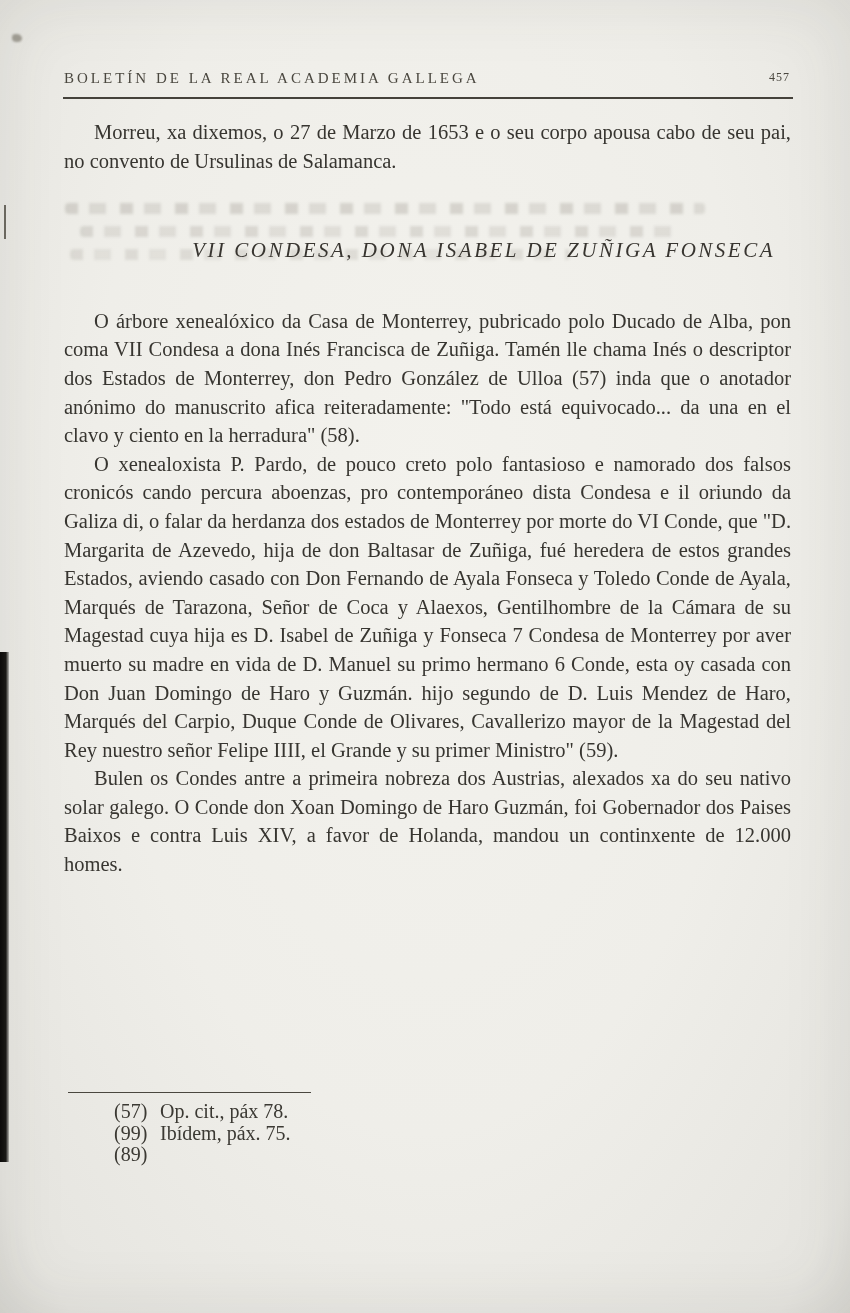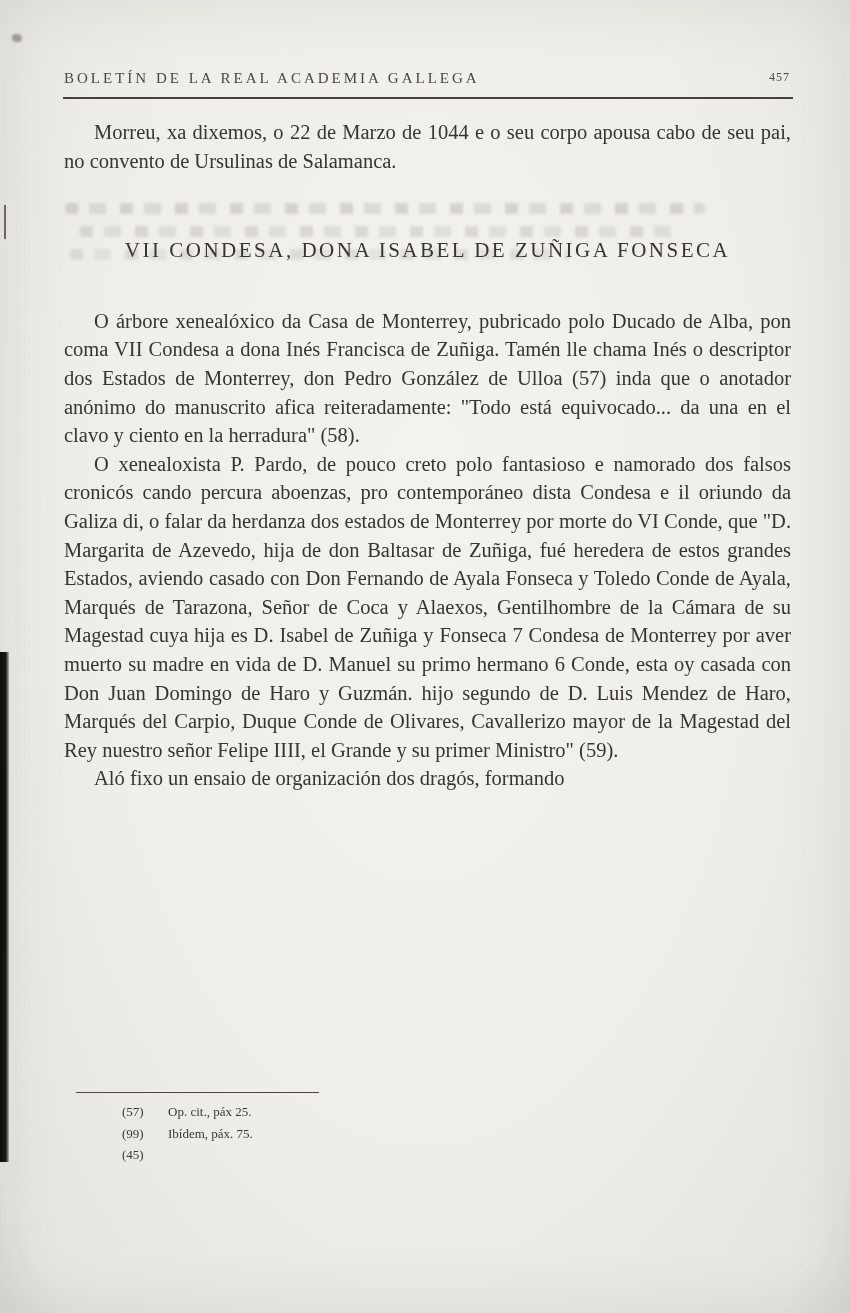--- a/index.html
+++ b/index.html
@@ -114,38 +114,39 @@
     font-size: 20.5px;
     line-height: 28.6px;
     text-align: justify;
     color: #373530;
   }
   .content p {
     margin: 0;
     text-indent: 30px;
   }
   .section-heading {
-    margin: 0;
+    margin: 16px;
     margin-top: 61px;
     margin-bottom: 42px;
-    text-align: center;
+    text-align: right;
     text-indent: 0 !important;
     font-size: 21px;
     font-weight: normal;
     letter-spacing: 2.5px;
     color: #383530;
+    font-style: italic;
   }
 
   
   .footnotes {
     position: absolute;
-    left: 72px;
+    left: 64px;
     top: 1092px;
     width: 727px;
-    font-size: 13px;
+    font-size: 20px;
     line-height: 21.5px;
     color: #3b3933;
   }
   .footnote-rule {
     border: none;
     border-top: 1.5px solid #4a473f;
     width: 243px;
     margin: 0 0 8px 4px;
   }
   .footnote {
@@ -169,35 +170,35 @@
   <div class="ink-bleed b2"></div>
   <div class="ink-bleed b3"></div>
 
   <div class="header">
     <span class="journal-title">Boletín de la Real Academia Gallega</span>
     <span class="page-number">457</span>
   </div>
   <hr class="header-rule">
 
   <div class="content">
-    <p>Morreu, xa dixemos, o 22 de Marzo de 1044 e o seu corpo apousa cabo de seu pai, no convento de Ursulinas de Salamanca.</p>
+    <p>Morreu, xa dixemos, o 27 de Marzo de 1653 e o seu corpo apousa cabo de seu pai, no convento de Ursulinas de Salamanca.</p>
     <h2 class="section-heading">VII CONDESA, DONA ISABEL DE ZUÑIGA FONSECA</h2>
     <p>O árbore xenealóxico da Casa de Monterrey, pubricado polo Ducado de Alba, pon coma VII Condesa a dona Inés Francisca de Zuñiga. Tamén lle chama Inés o descriptor dos Estados de Monterrey, don Pedro González de Ulloa (57) inda que o anotador anónimo do manuscrito afica reiteradamente: "Todo está equivocado... da una en el clavo y ciento en la herradura" (58).</p>
     <p>O xenealoxista P. Pardo, de pouco creto polo fantasioso e namorado dos falsos cronicós cando percura aboenzas, pro contemporáneo dista Condesa e il oriundo da Galiza di, o falar da herdanza dos estados de Monterrey por morte do VI Conde, que "D. Margarita de Azevedo, hija de don Baltasar de Zuñiga, fué heredera de estos grandes Estados, aviendo casado con Don Fernando de Ayala Fonseca y Toledo Conde de Ayala, Marqués de Tarazona, Señor de Coca y Alaexos, Gentilhombre de la Cámara de su Magestad cuya hija es D. Isabel de Zuñiga y Fonseca 7 Condesa de Monterrey por aver muerto su madre en vida de D. Manuel su primo hermano 6 Conde, esta oy casada con Don Juan Domingo de Haro y Guzmán. hijo segundo de D. Luis Mendez de Haro, Marqués del Carpio, Duque Conde de Olivares, Cavallerizo mayor de la Magestad del Rey nuestro señor Felipe IIII, el Grande y su primer Ministro" (59).</p>
-    <p>Aló fixo un ensaio de organización dos dragós, formando</p>
+    <p>Bulen os Condes antre a primeira nobreza dos Austrias, alexados xa do seu nativo solar galego. O Conde don Xoan Domingo de Haro Guzmán, foi Gobernador dos Paises Baixos e contra Luis XIV, a favor de Holanda, mandou un continxente de 12.000 homes.</p>
   </div>
 
   <div class="footnotes">
     <hr class="footnote-rule">
     <div class="footnote">
       <span class="marker">(57)</span>
-      <span class="ftext">Op. cit., páx 25.</span>
+      <span class="ftext">Op. cit., páx 78.</span>
     </div>
     <div class="footnote">
       <span class="marker">(99)</span>
       <span class="ftext">Ibídem, páx. 75.</span>
     </div>
     <div class="footnote">
-      <span class="marker">(45)</span>
+      <span class="marker">(89)</span>
     </div>
   </div>
 
 </div>
 
 </body></html>

